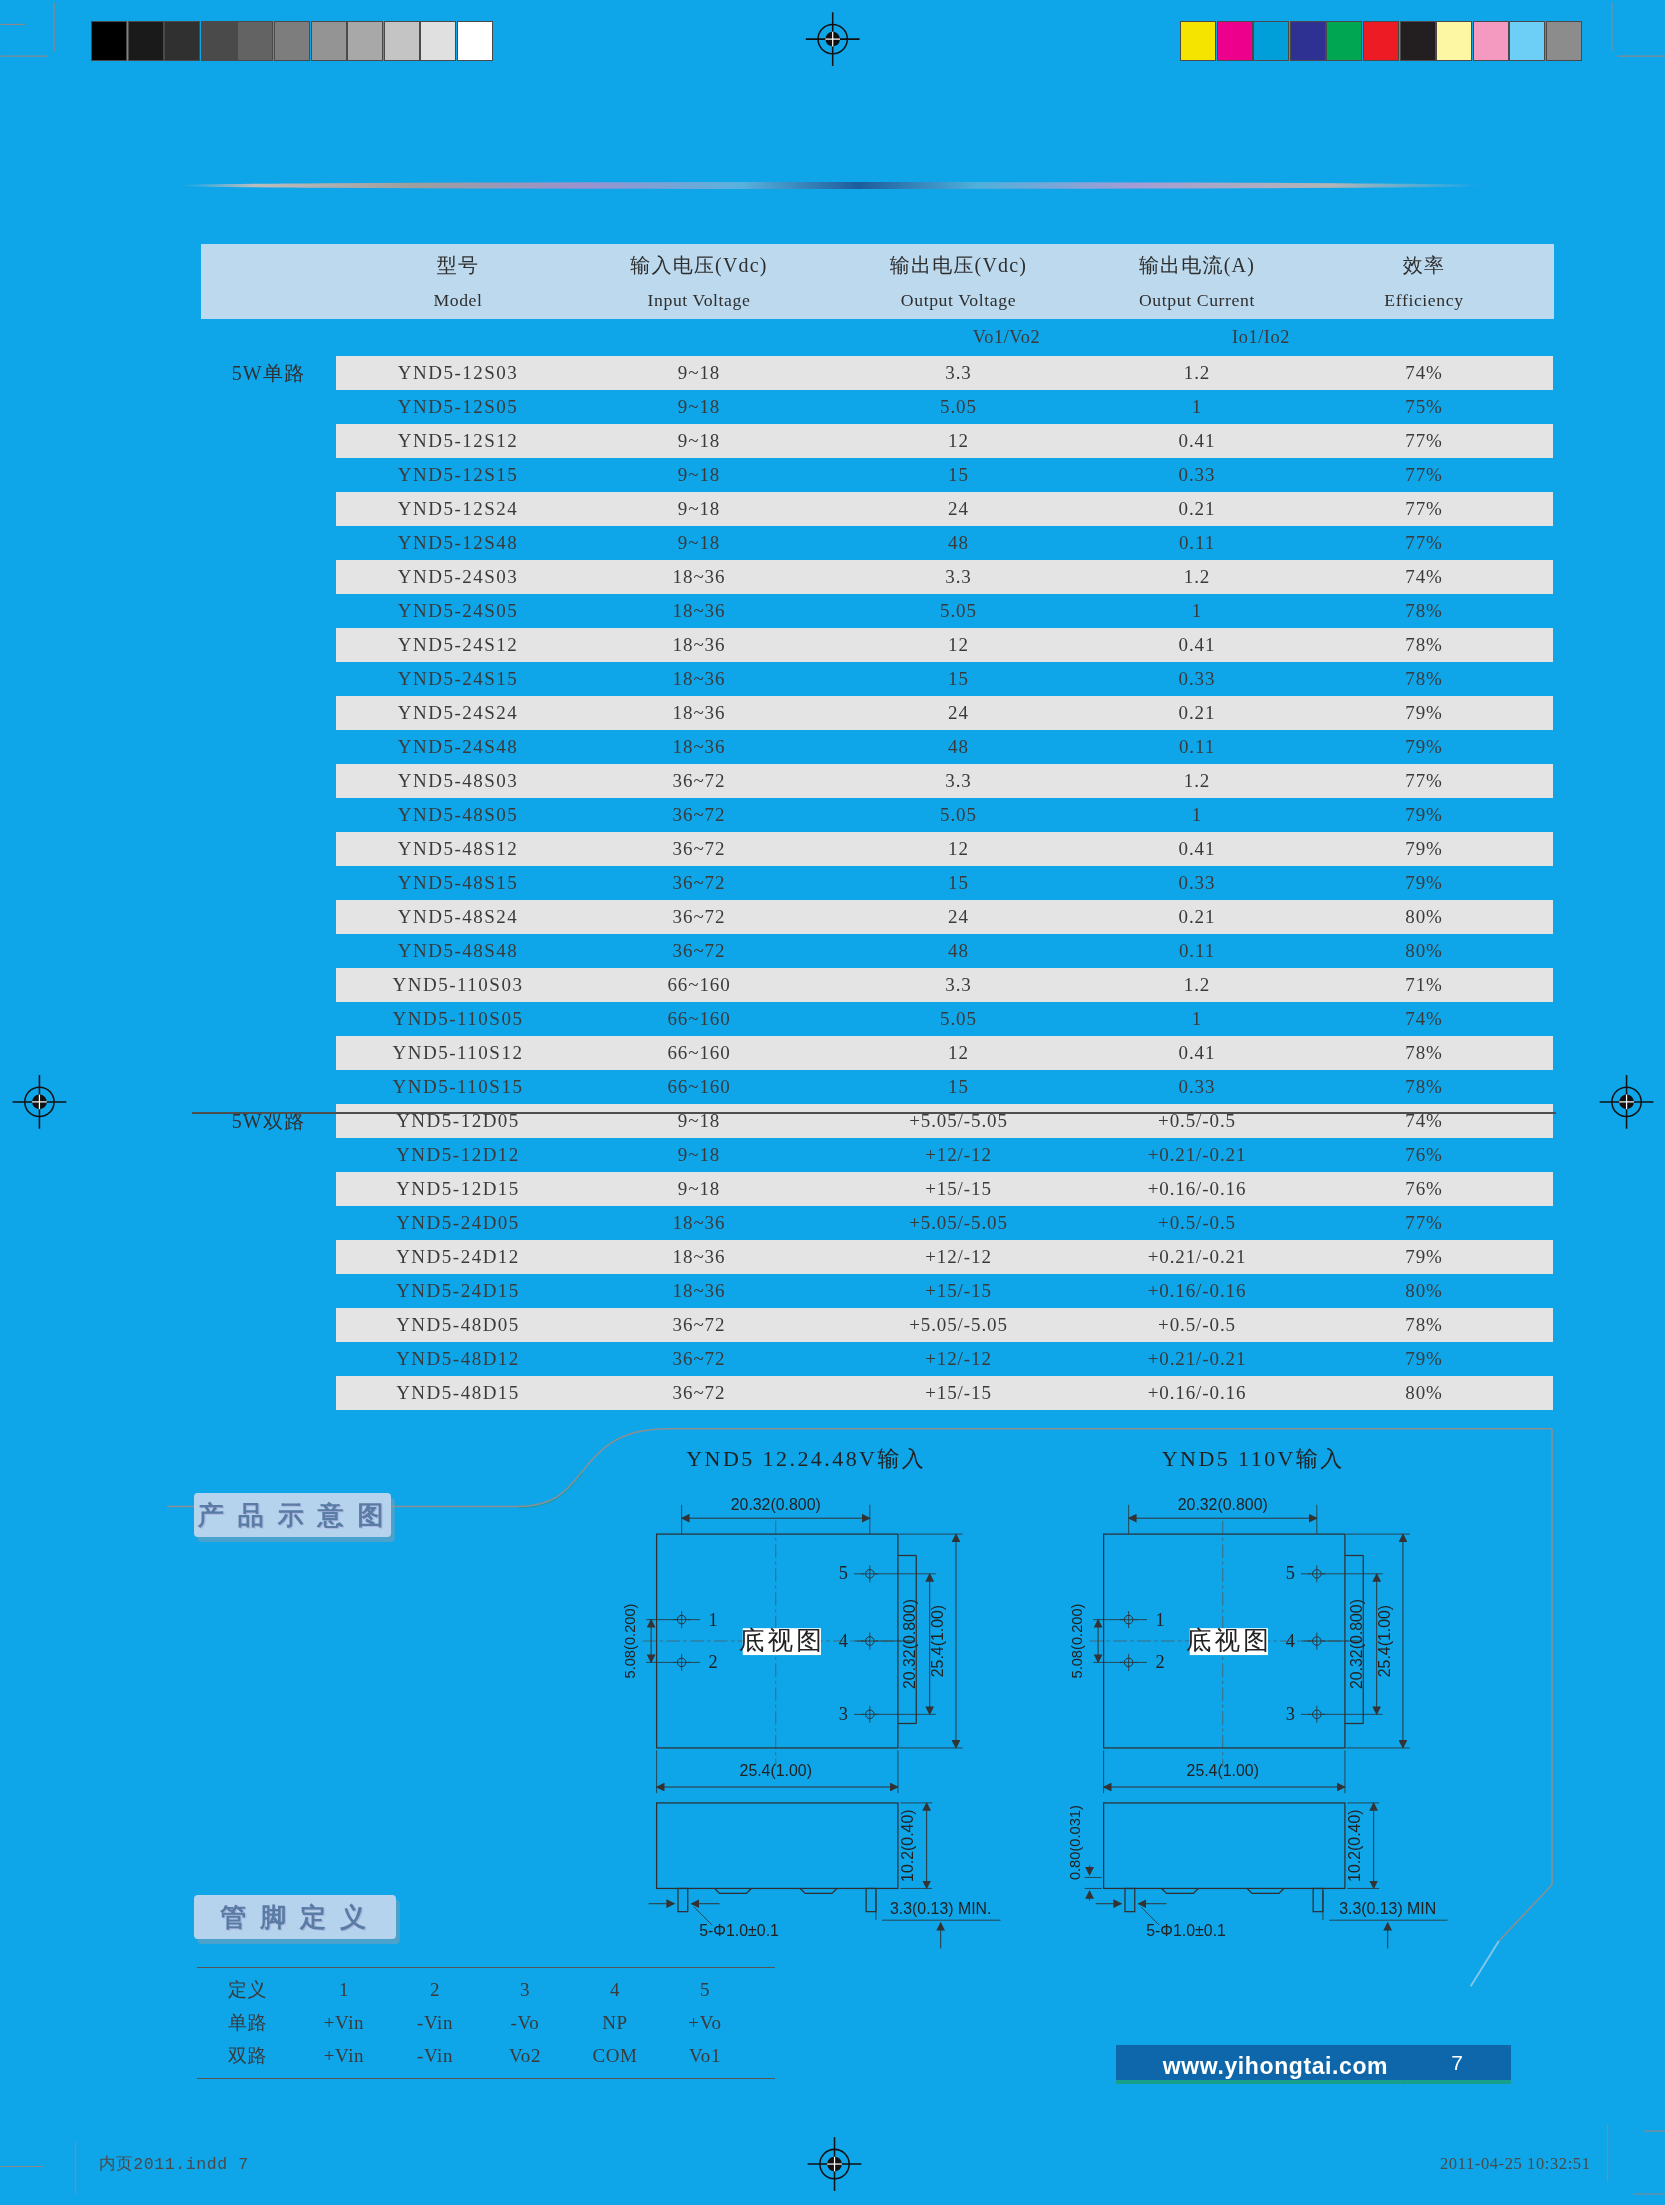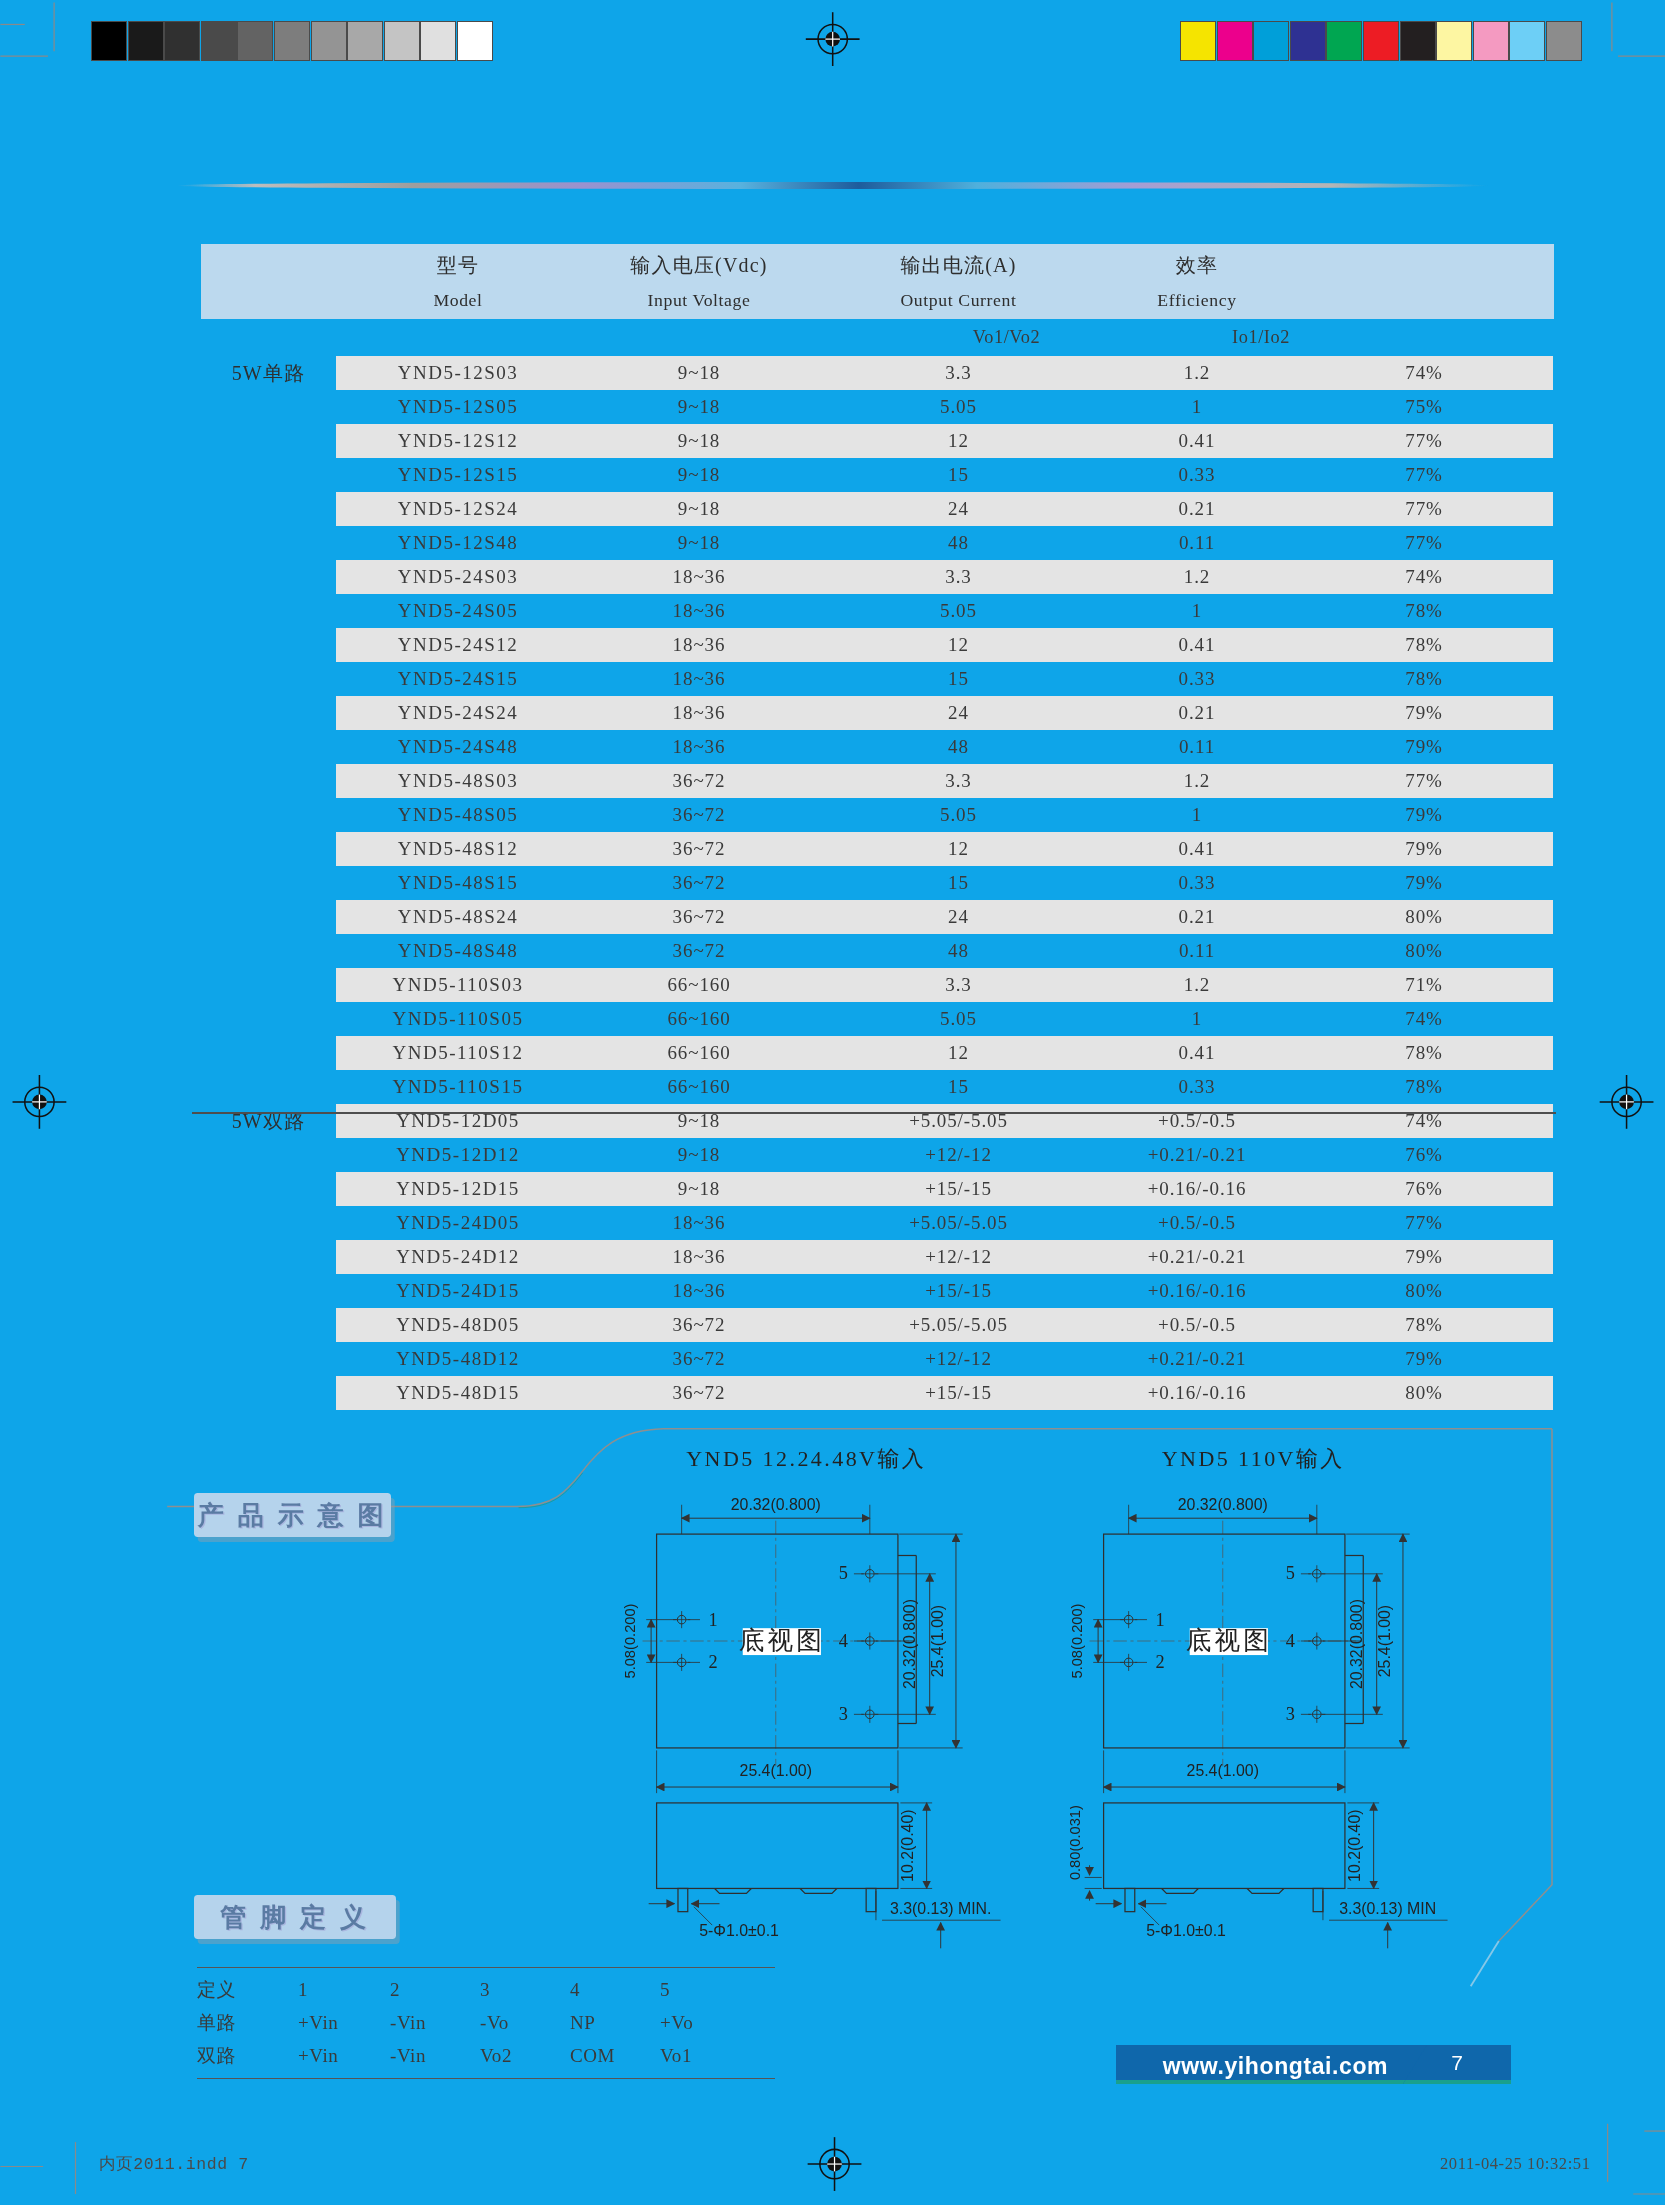--- a/index.html
+++ b/index.html
@@ -50,21 +50,21 @@
   svg text{fill:#222;}
   svg .dt{font:26px "Liberation Sans","DejaVu Sans",sans-serif;}
   svg .dts{font:24px "Liberation Sans","DejaVu Sans",sans-serif;}
   svg .ttl{font:36px "Liberation Serif","DejaVu Serif",serif;letter-spacing:4px;}
   svg .view{font:42px "Liberation Serif","DejaVu Serif",serif;letter-spacing:5px;}
   svg .pn{font:30px "Liberation Serif","DejaVu Serif",serif;}
 
   
   #pin-table{position:absolute;left:197px;top:1967px;width:578px;border-top:1.8px solid #555;border-bottom:1.8px solid #555;padding:4.9px 0 6.1px 0;}
   #pin-table .prow{display:grid;grid-template-columns:101px 92px 90px 90px 90px 90px;
-      height:33px;line-height:33px;font-size:19px;text-align:left;letter-spacing:0.6px;}
+      height:33px;line-height:33px;font-size:19px;text-align:center;letter-spacing:0.6px;}
 
   
   #footer-bar{position:absolute;left:1116px;top:2045px;width:319px;height:35px;background:var(--footer_bar);
       border-bottom:4.3px solid var(--footer_teal);display:flex;align-items:flex-end;justify-content:center;
       clip-path:polygon(0 0,100% 0,94% 100%,0 100%);}
   #footer-bar span{color:#fff;font:bold 23px "Liberation Sans","DejaVu Sans",sans-serif;letter-spacing:0.6px;}
   #page-box{position:absolute;left:1403px;top:2045px;width:108px;height:35px;background:var(--footer_bar);
       border-bottom:4.3px solid var(--footer_teal);display:flex;align-items:center;justify-content:center;
       clip-path:polygon(22% 0,100% 0,100% 100%,0 100%);}
   #page-box span{color:#fff;font:21px "Liberation Sans","DejaVu Sans",sans-serif;}
@@ -168,20 +168,24 @@
   <div id="spec-table">
     <div class="grid thead">
       <div class="th"></div>
       <div class="th">
         <div class="cn">型号</div>
           <div class="en">Model</div>
         </div>
       <div class="th">
         <div class="cn">输入电压(Vdc)</div>
           <div class="en">Input Voltage</div>
+        </div>
+      <div class="th">
+        <div class="cn">输出电压(Vdc)</div>
+          <div class="en">Output Voltage</div>
         </div>
       <div class="th">
         <div class="cn">输出电流(A)</div>
           <div class="en">Output Current</div>
         </div>
       <div class="th">
         <div class="cn">效率</div>
           <div class="en">Efficiency</div>
         </div>
     </div>

